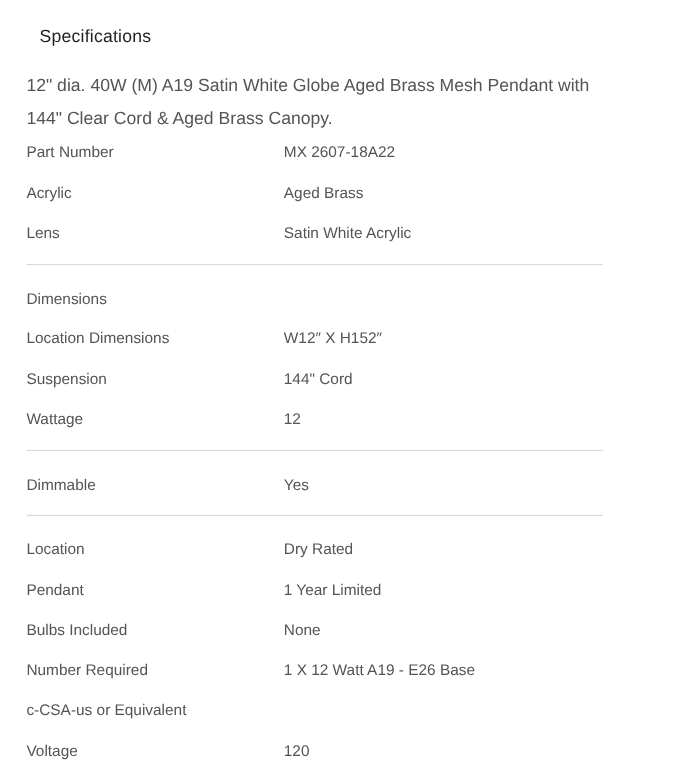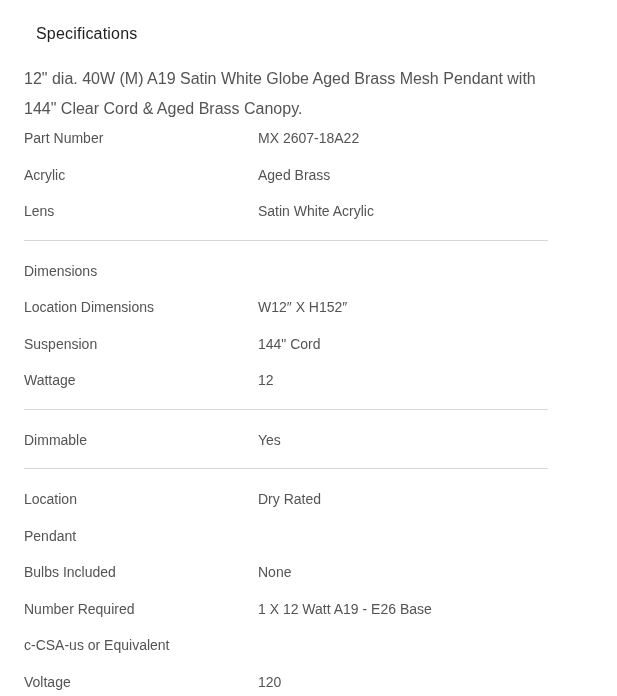--- a/index.html
+++ b/index.html
@@ -110,20 +110,21 @@
         </div>
       </div>
       <div class="divider"></div>
       <div class="spec-group">
         <div class="spec-row">
           <div class="spec-label">Location</div>
           <div class="spec-value">Dry Rated</div>
         </div>
         <div class="spec-row">
           <div class="spec-label">Pendant</div>
+          <div class="spec-value">1 Year Limited</div>
         </div>
         <div class="spec-row">
           <div class="spec-label">Bulbs Included</div>
           <div class="spec-value">None</div>
         </div>
         <div class="spec-row">
           <div class="spec-label">Number Required</div>
           <div class="spec-value">1 X 12 Watt A19 - E26 Base</div>
         </div>
         <div class="spec-row">

